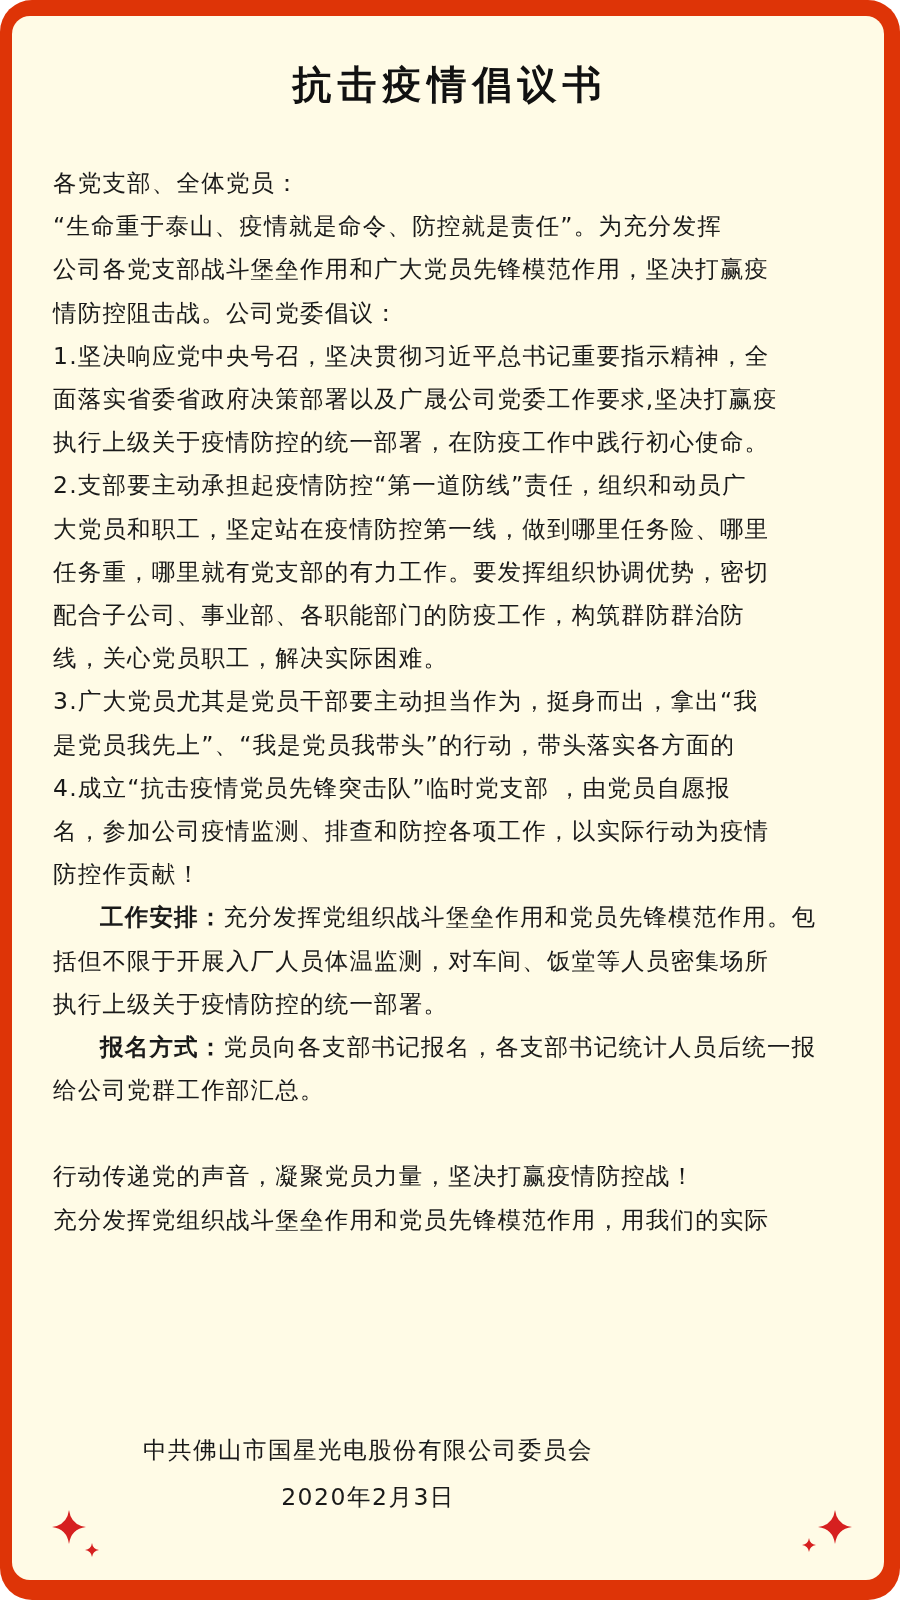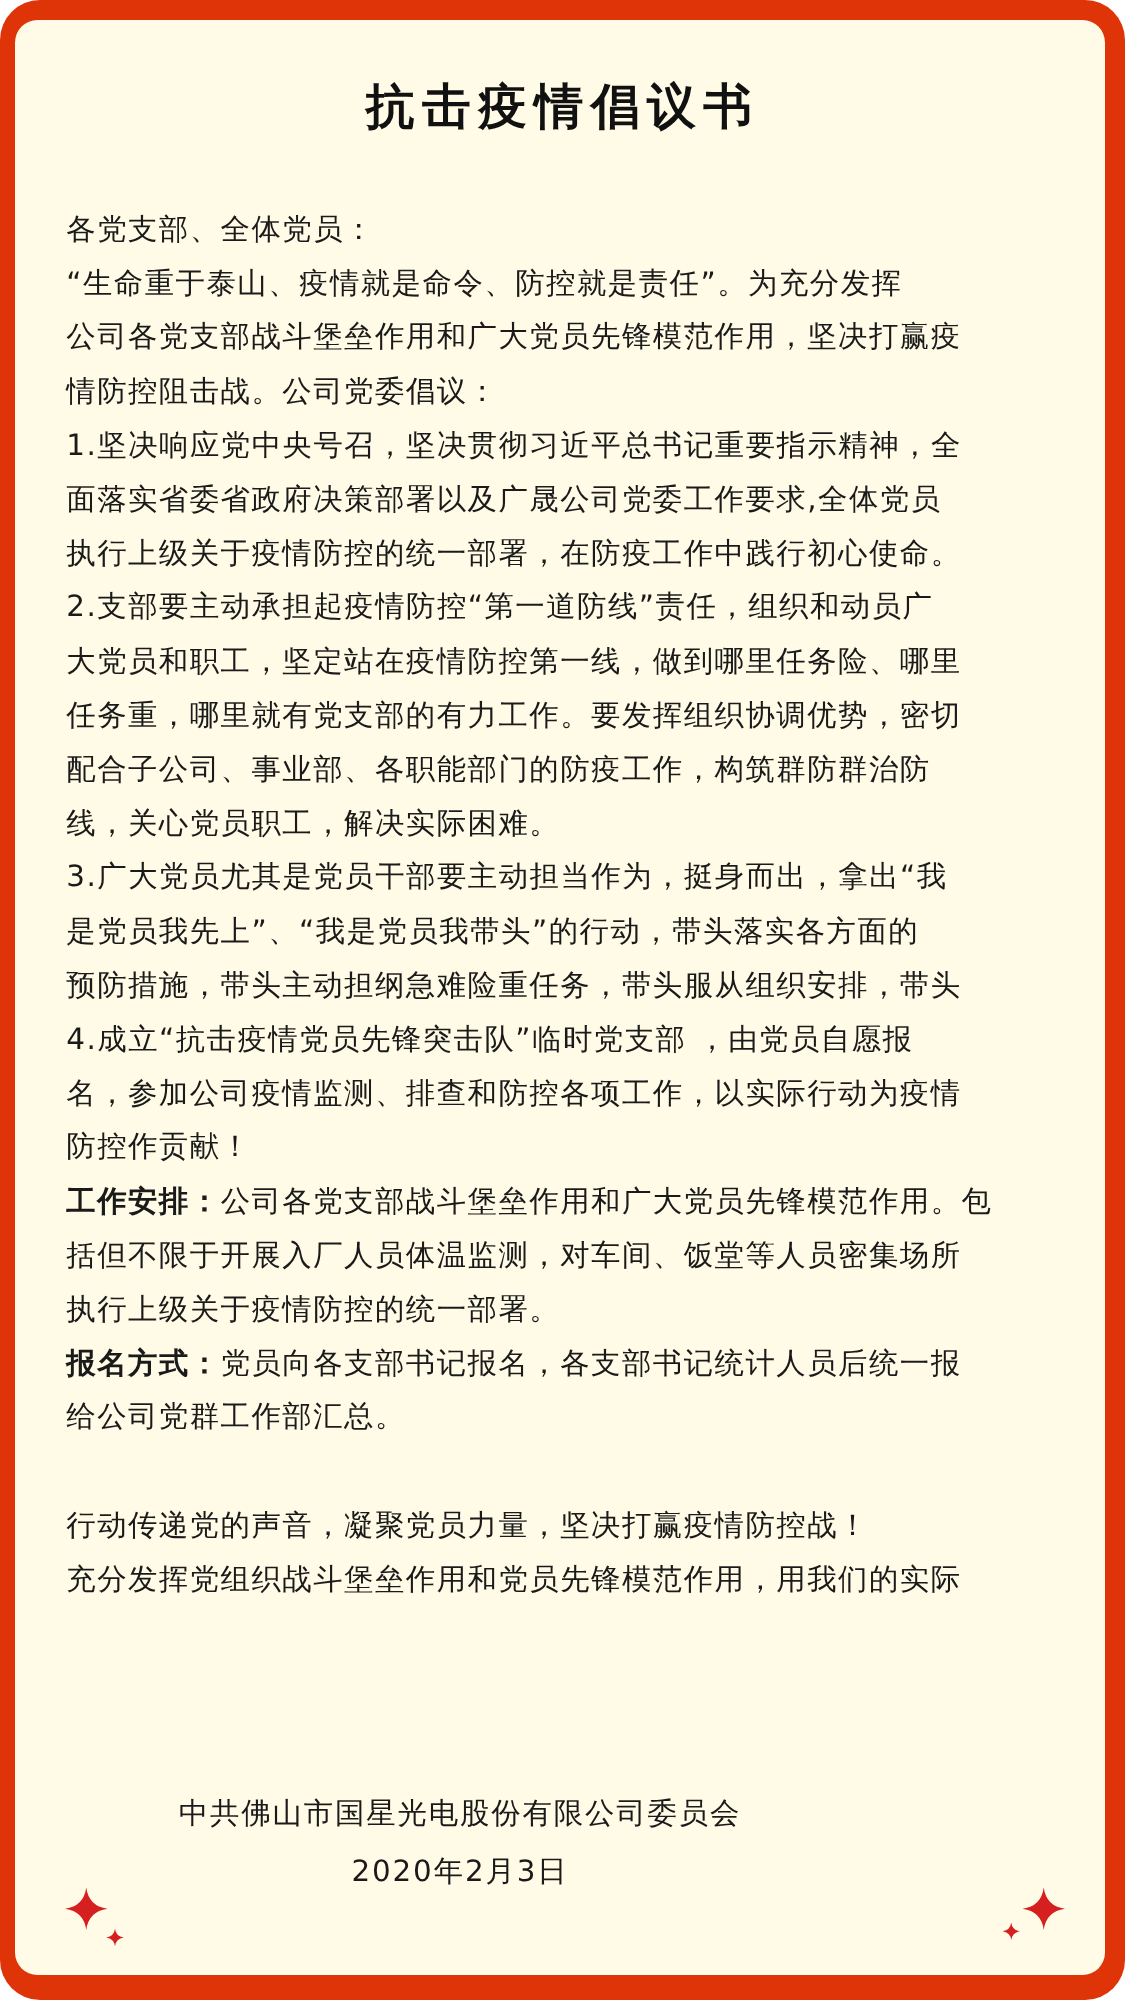--- a/index.html
+++ b/index.html
@@ -23,21 +23,21 @@
     position:absolute; left:0; top:58px; width:900px; text-align:center;
     font-size:39px; font-weight:bold; color:#111; letter-spacing:6px;
     font-family:"DejaVu Sans", sans-serif;
   }
   .body {
     position:absolute; left:53px; top:162px; width:800px;
     font-size:23.5px; line-height:43.2px; color:#1a1a1a;
     letter-spacing:1.2px;
   }
   .body p { margin:0; }
-  .lbl { font-weight:bold; }
+  .lbl { font-weight:bold;margin-left:47px; }
   .gap { height:43px; }
   .sign {
     position:absolute; left:0; width:736px; text-align:center;
     font-size:23.5px; color:#1a1a1a; letter-spacing:1.5px;
   }
   .star { position:absolute; }
 </style>
 </head>
 <body>
 
@@ -46,38 +46,37 @@
 
 <div class="title">抗击疫情倡议书</div>
 
 <div class="body">
   <p>各党支部、全体党员：</p>
   <p>“生命重于泰山、疫情就是命令、防控就是责任”。为充分发挥</p>
   <p>公司各党支部战斗堡垒作用和广大党员先锋模范作用，坚决打赢疫</p>
   <p>情防控阻击战。公司党委倡议：</p>
 
   <p>1.坚决响应党中央号召，坚决贯彻习近平总书记重要指示精神，全</p>
-  <p>面落实省委省政府决策部署以及广晟公司党委工作要求,全体党员</p>
+  <p>面落实省委省政府决策部署以及广晟公司党委工作要求,坚决打赢疫</p>
   <p>执行上级关于疫情防控的统一部署，在防疫工作中践行初心使命。</p>
 
   <p>2.支部要主动承担起疫情防控“第一道防线”责任，组织和动员广</p>
   <p>大党员和职工，坚定站在疫情防控第一线，做到哪里任务险、哪里</p>
   <p>任务重，哪里就有党支部的有力工作。要发挥组织协调优势，密切</p>
   <p>配合子公司、事业部、各职能部门的防疫工作，构筑群防群治防</p>
   <p>线，关心党员职工，解决实际困难。</p>
 
   <p>3.广大党员尤其是党员干部要主动担当作为，挺身而出，拿出“我</p>
   <p>是党员我先上”、“我是党员我带头”的行动，带头落实各方面的</p>
-  <p>预防措施，带头主动担纲急难险重任务，带头服从组织安排，带头</p>
 
   <p>4.成立“抗击疫情党员先锋突击队”临时党支部 ，由党员自愿报</p>
   <p>名，参加公司疫情监测、排查和防控各项工作，以实际行动为疫情</p>
   <p>防控作贡献！</p>
 
-  <p><span class="lbl">工作安排：</span><span>公司各党支部战斗堡垒作用和广大党员先锋模范作用。包</span></p>
+  <p><span class="lbl">工作安排：</span><span>充分发挥党组织战斗堡垒作用和党员先锋模范作用。包</span></p>
   <p>括但不限于开展入厂人员体温监测，对车间、饭堂等人员密集场所</p>
   <p>执行上级关于疫情防控的统一部署。</p>
 
   <p><span class="lbl">报名方式：</span><span>党员向各支部书记报名，各支部书记统计人员后统一报</span></p>
   <p>给公司党群工作部汇总。</p>
 
 
   <div class="gap"></div>
 
   <p>行动传递党的声音，凝聚党员力量，坚决打赢疫情防控战！</p>

